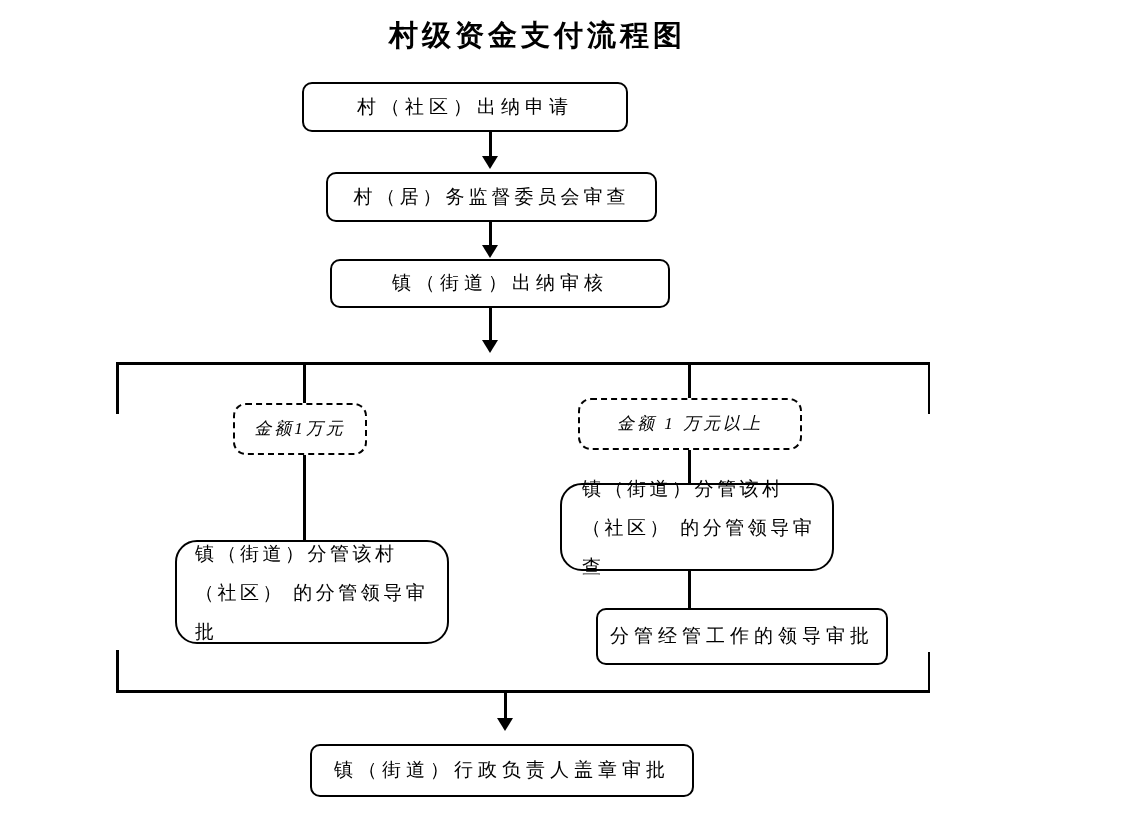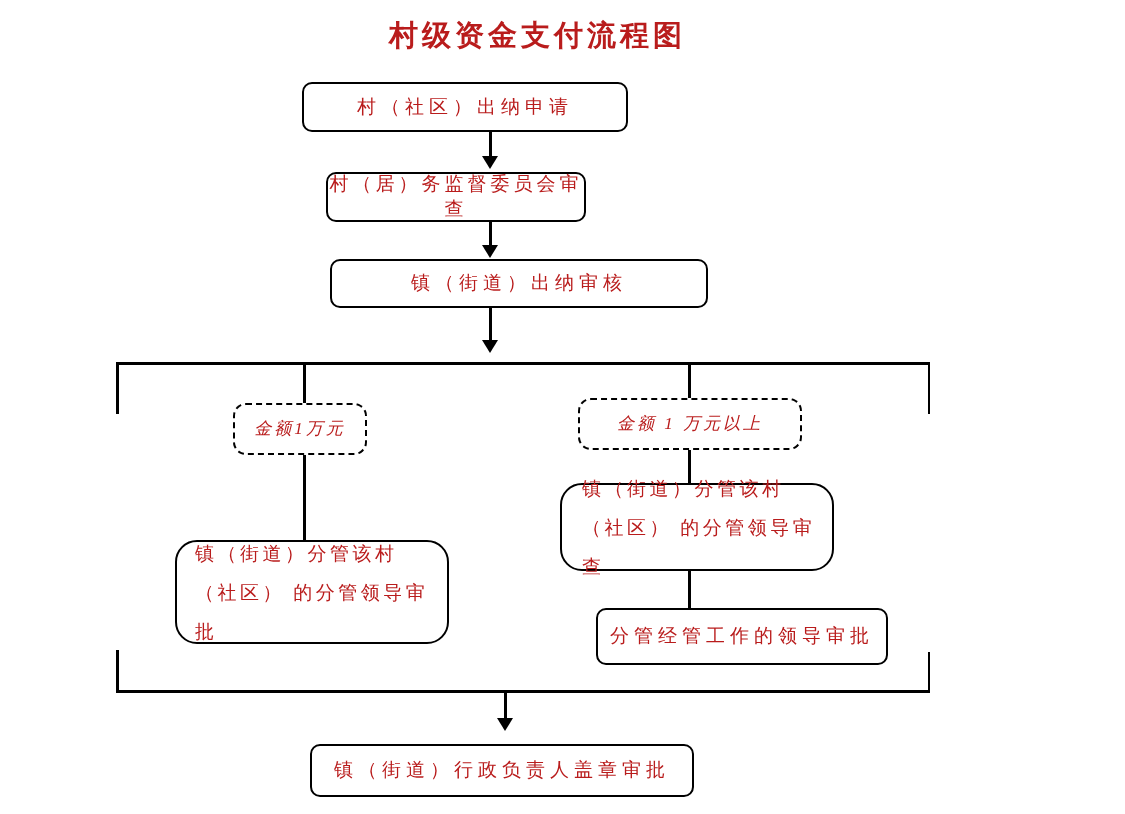--- a/index.html
+++ b/index.html
@@ -6,21 +6,21 @@
     margin: 0;
     padding: 0;
     background: #ffffff;
   }
   #stage {
     position: relative;
     width: 1125px;
     height: 814px;
     background: #ffffff;
     font-family: "Liberation Serif", "DejaVu Serif", serif;
-    color: #b91c1c;
+    color: #000000;
     overflow: hidden;
   }
   .title {
     position: absolute;
     left: 0;
     top: 16px;
     width: 1075px;
     text-align: center;
     font-family: "Liberation Sans", "DejaVu Sans", sans-serif;
     font-weight: bold;
@@ -83,23 +83,23 @@
 </style>
 </head>
 <body>
 
 <div id="stage">
 
   <h1 class="title">村级资金支付流程图</h1>
 
   <div class="node" style="left:302px; top:82px; width:326px; height:50px;">村（社区）出纳申请</div>
 
-  <div class="node" style="left:326px; top:172px; width:260px; height:50px; letter-spacing:4px;">村（居）务监督委员会审查</div>
+  <div class="node" style="left:326px; top:172px; width:331px; height:50px; letter-spacing:4px;">村（居）务监督委员会审查</div>
 
-  <div class="node" style="left:330px; top:259px; width:378px; height:49px;">镇（街道）出纳审核</div>
+  <div class="node" style="left:330px; top:259px; width:340px; height:49px;">镇（街道）出纳审核</div>
 
   <div class="vline" style="left:489px; top:132px; height:26px;"></div>
   <div class="ahead" style="left:482px; top:156px;"></div>
 
   <div class="vline" style="left:489px; top:222px; height:26px;"></div>
   <div class="ahead" style="left:482px; top:245px;"></div>
 
   <div class="vline" style="left:489px; top:308px; height:33px;"></div>
   <div class="ahead" style="left:482px; top:340px;"></div>
 

